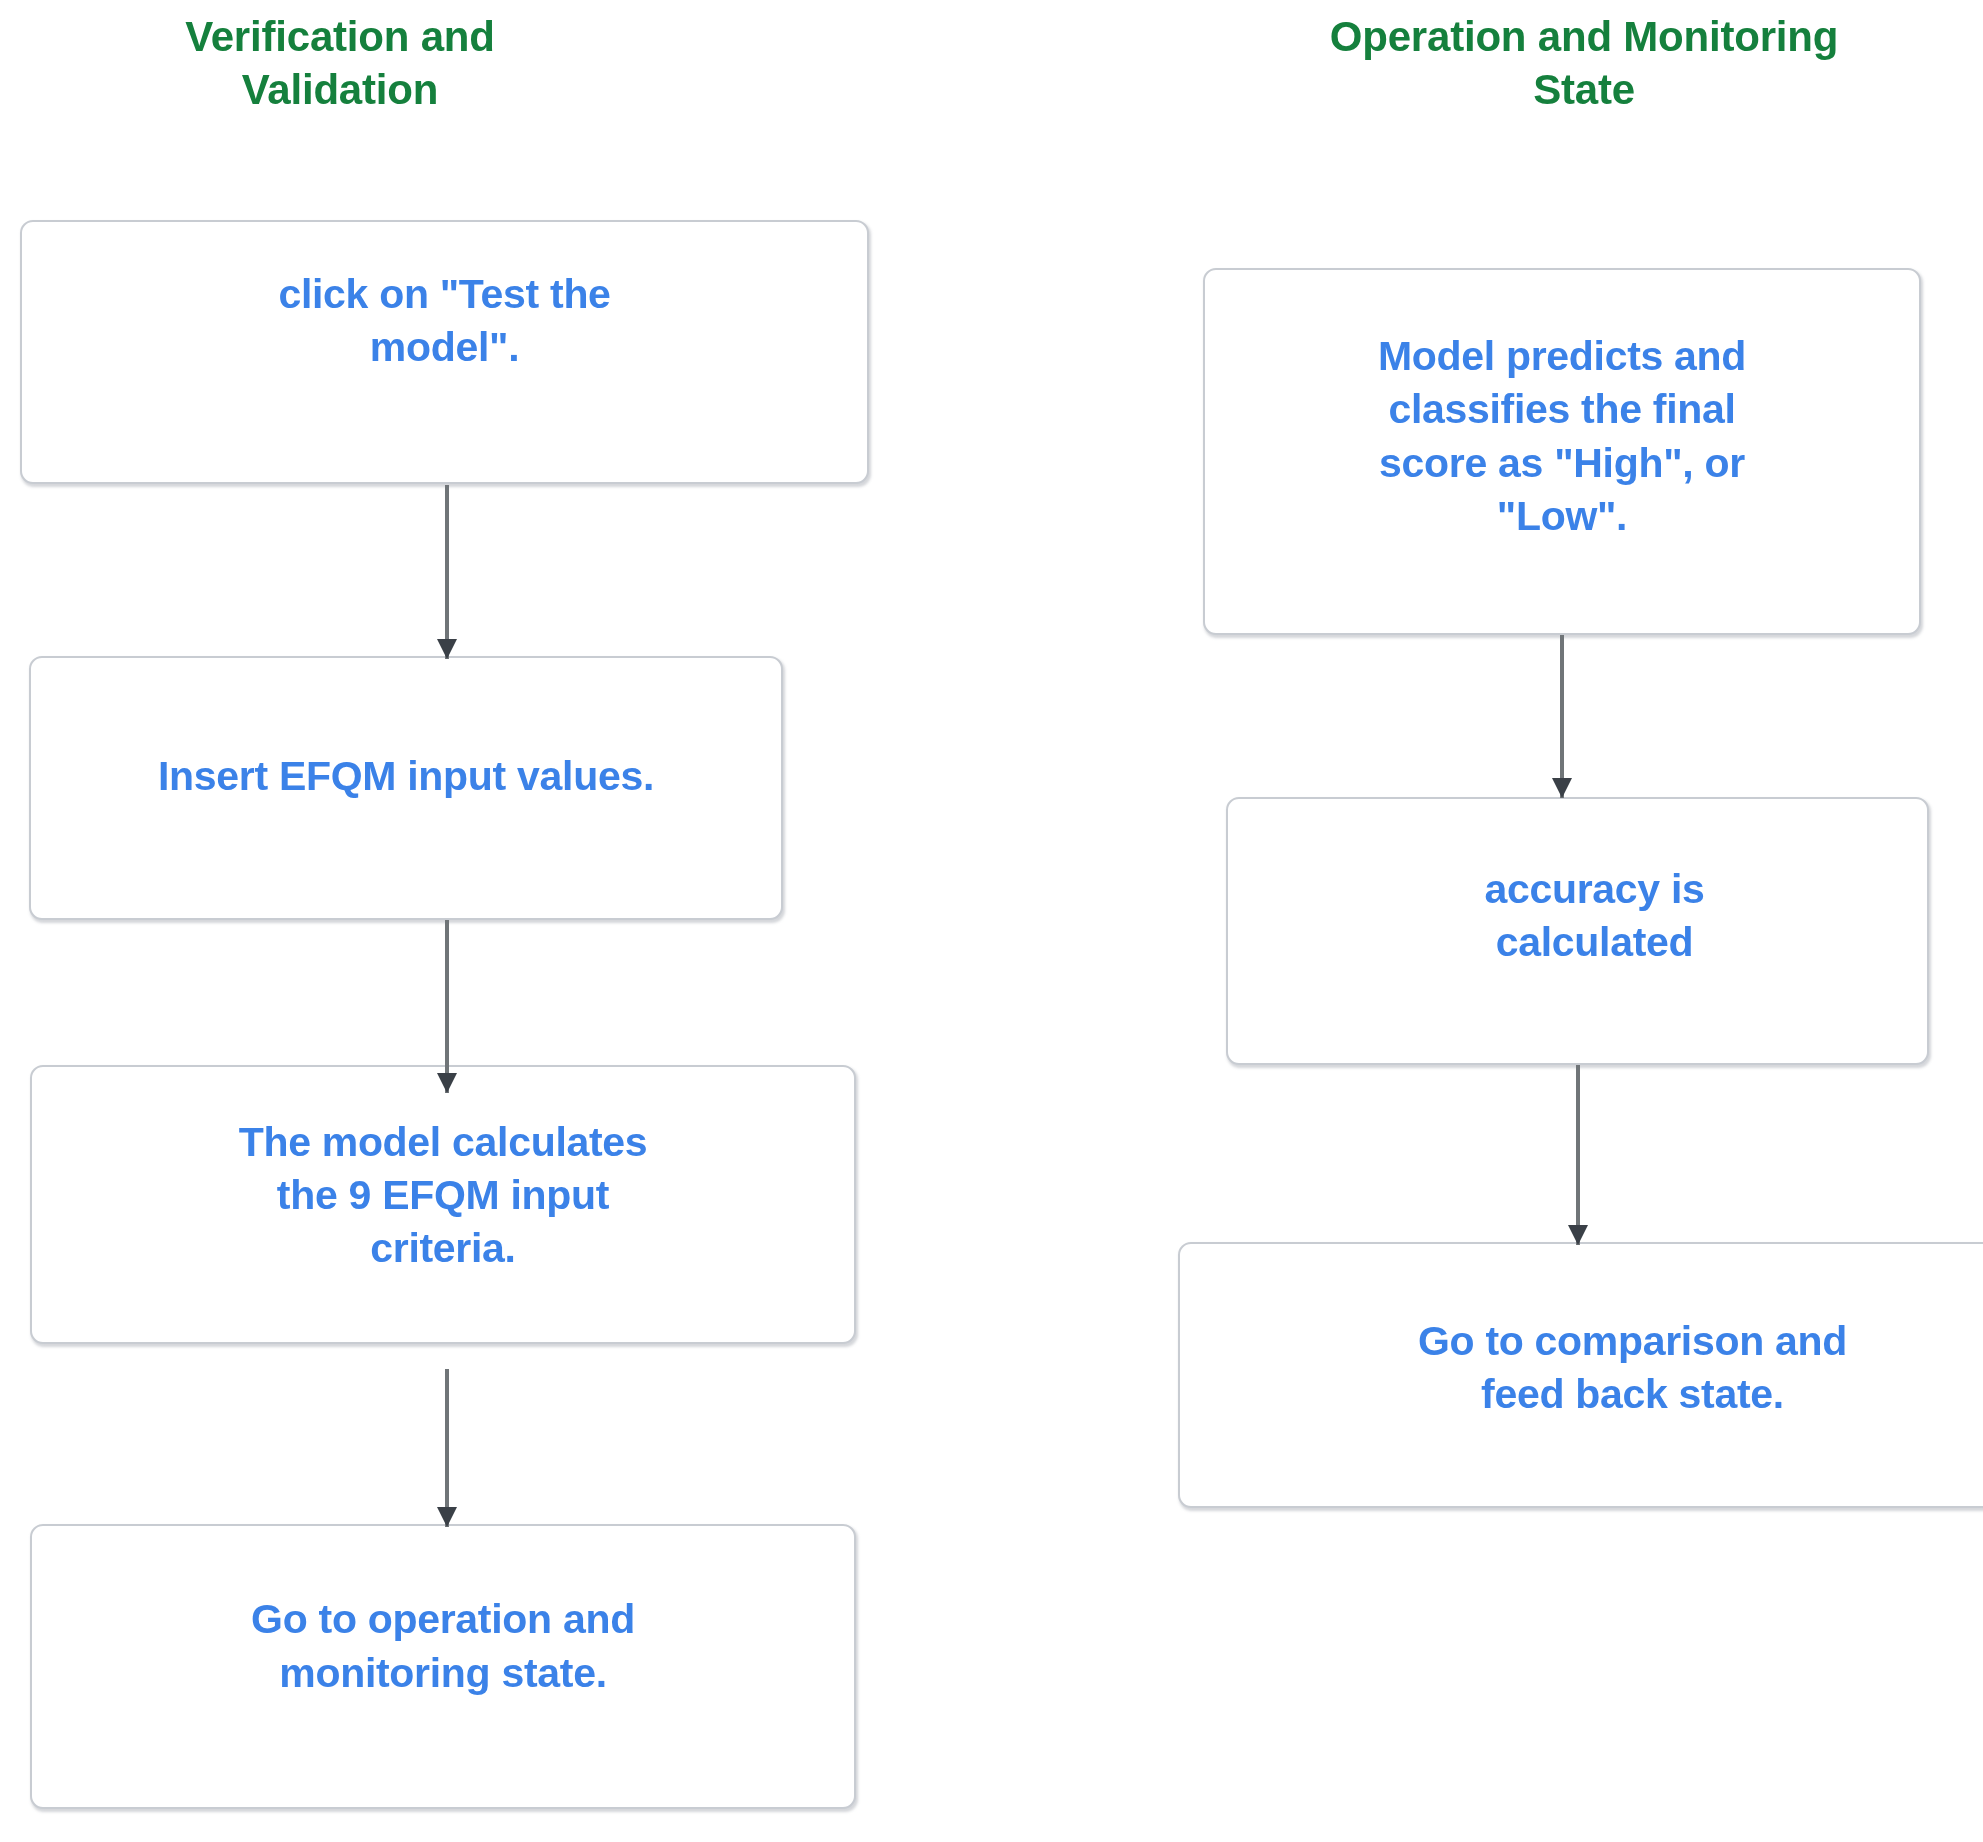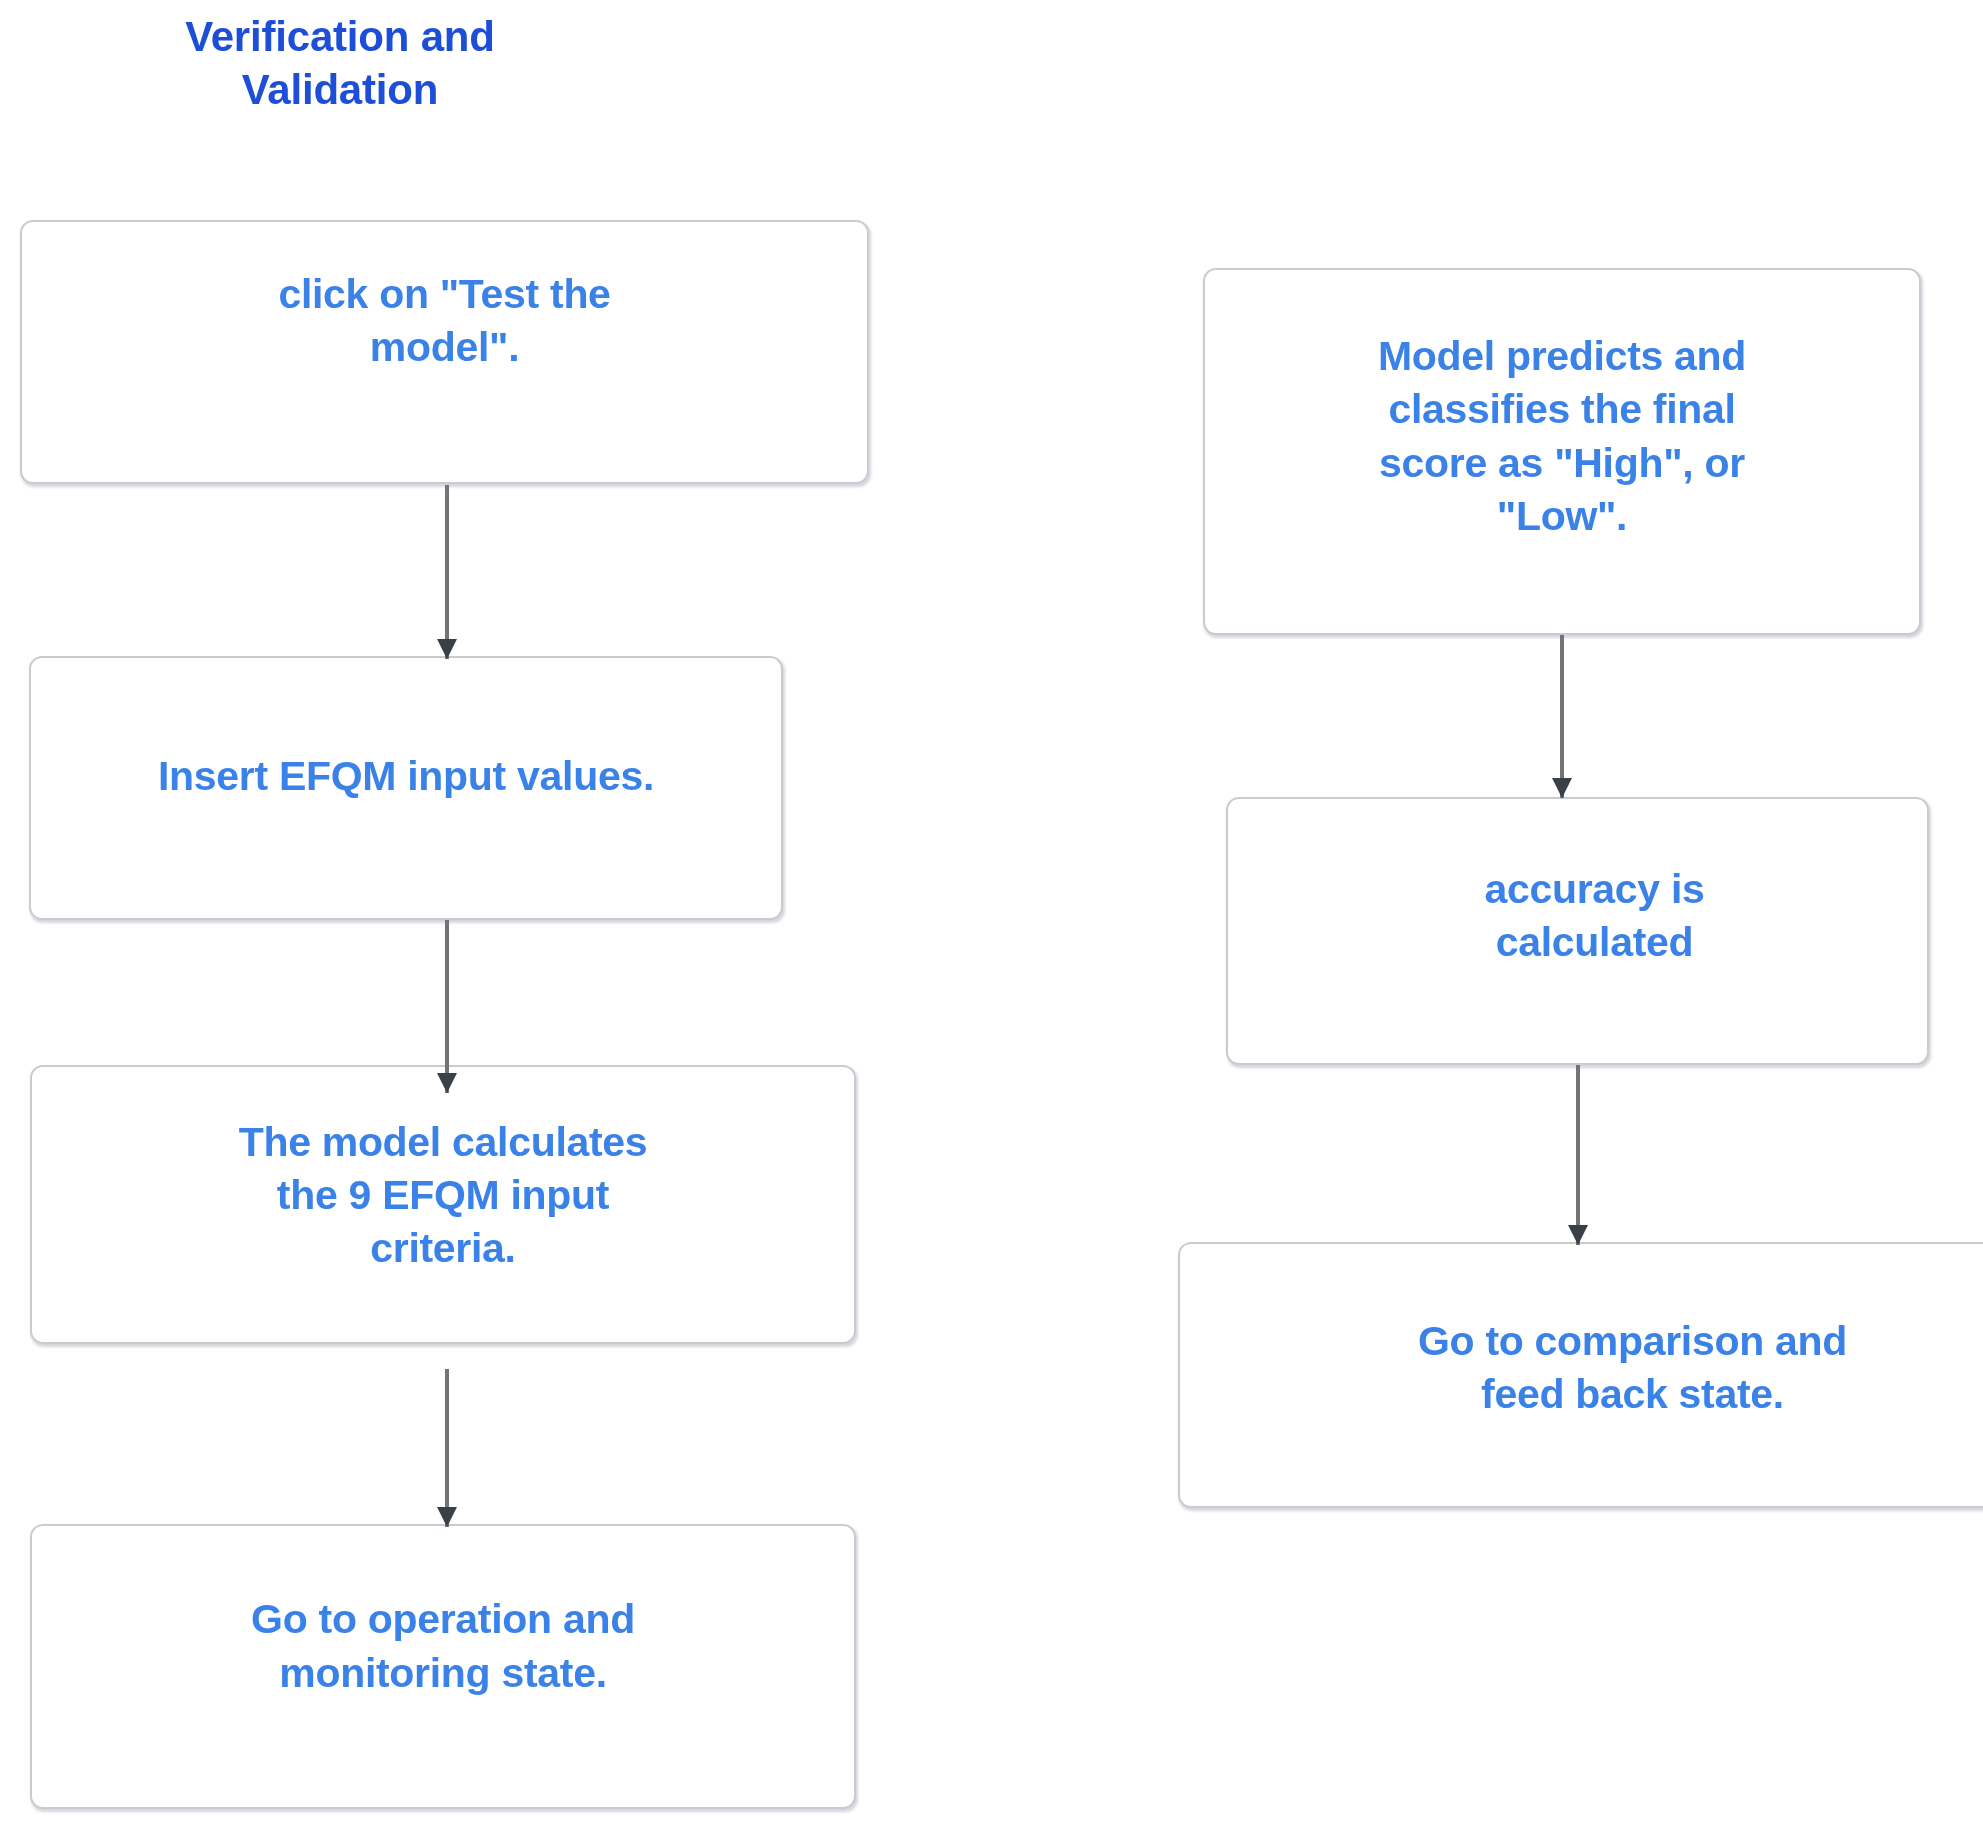--- a/index.html
+++ b/index.html
@@ -7,21 +7,21 @@
     width:1984px;height:1842px;
     background:#ffffff;
     font-family:"Liberation Sans", sans-serif;
     overflow:hidden;
     position:relative;
   }
   #canvas{position:absolute;inset:0;}
 
   .col-title{
     position:absolute;
-    color:#1d4ed8;
+    color:#15803d;
     font-weight:bold;
     font-size:42px;
     line-height:1.25;
     text-align:center;
     letter-spacing:-0.2px;
   }
   #title-left{ left:92px; top:11px; width:496px; }
   #title-right{ left:1290px; top:11px; width:588px; }
 
   .node{
@@ -96,20 +96,22 @@
   #conn-r2 .stem{ height:180px; }
 </style>
 </head>
 <body>
 
 <div id="canvas">
 
   <div id="title-left" class="col-title">Verification and
 Validation</div>
 
+  <div id="title-right" class="col-title">Operation and
+Monitoring State</div>
 
   <div id="node-click-test" class="node">
     <div class="label">click on "Test the
 model".</div>
   </div>
 
   <div id="node-insert-efqm" class="node">
     <div class="label">Insert EFQM input values.</div>
   </div>
 

